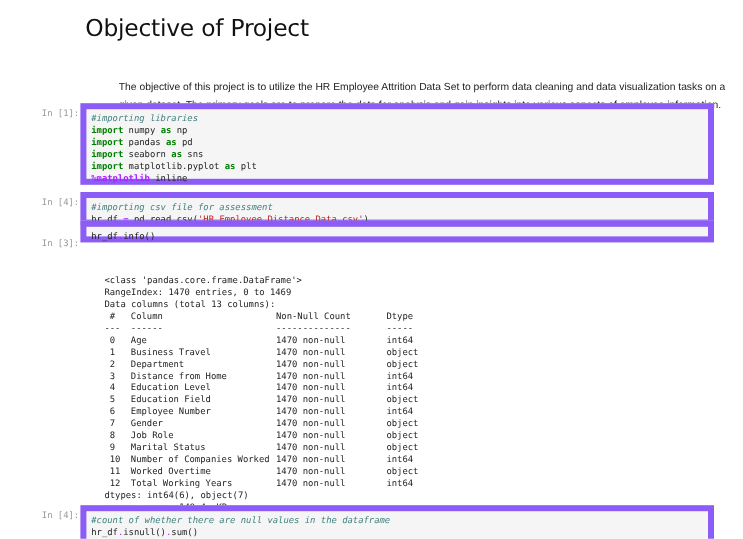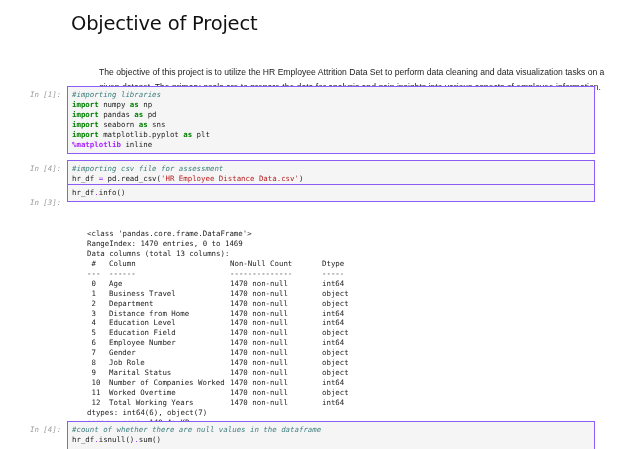--- a/index.html
+++ b/index.html
@@ -18,25 +18,25 @@
   }
   .para {
     position: absolute; left: 83px; top: 49px; width: 520px;
     font-family: "Liberation Sans", sans-serif;
     font-size: 8.6px; line-height: 15px; color: #222;
     margin: 16px;
   }
   .prompt {
     position: absolute; left: 30px; width: 36px;
     font-family: "DejaVu Sans Mono", monospace;
-    font-size: 7.4px; color: #9a9a9a; text-align: left; font-style: italic;
+    font-size: 7.4px; color: #9a9a9a; text-align: right;
   }
   .cell {
     position: absolute; left: 67px; width: 528px;
-    background: #f5f5f5; border: 1px solid #8b5cf6;
+    background: #f5f5f5; border: 5px solid #8b5cf6;
     box-sizing: border-box;
   }
   .code {
     font-family: "DejaVu Sans Mono", monospace;
     font-size: 7.4px; line-height: 9.9px; color: #222;
     white-space: pre; margin: 0; padding: 3px 0 0 4px;
   }
   .cm { color: #408080; font-style: italic; }
   .kw { color: #008000; font-weight: bold; }
   .mg { color: #aa22ff; font-weight: bold; }

